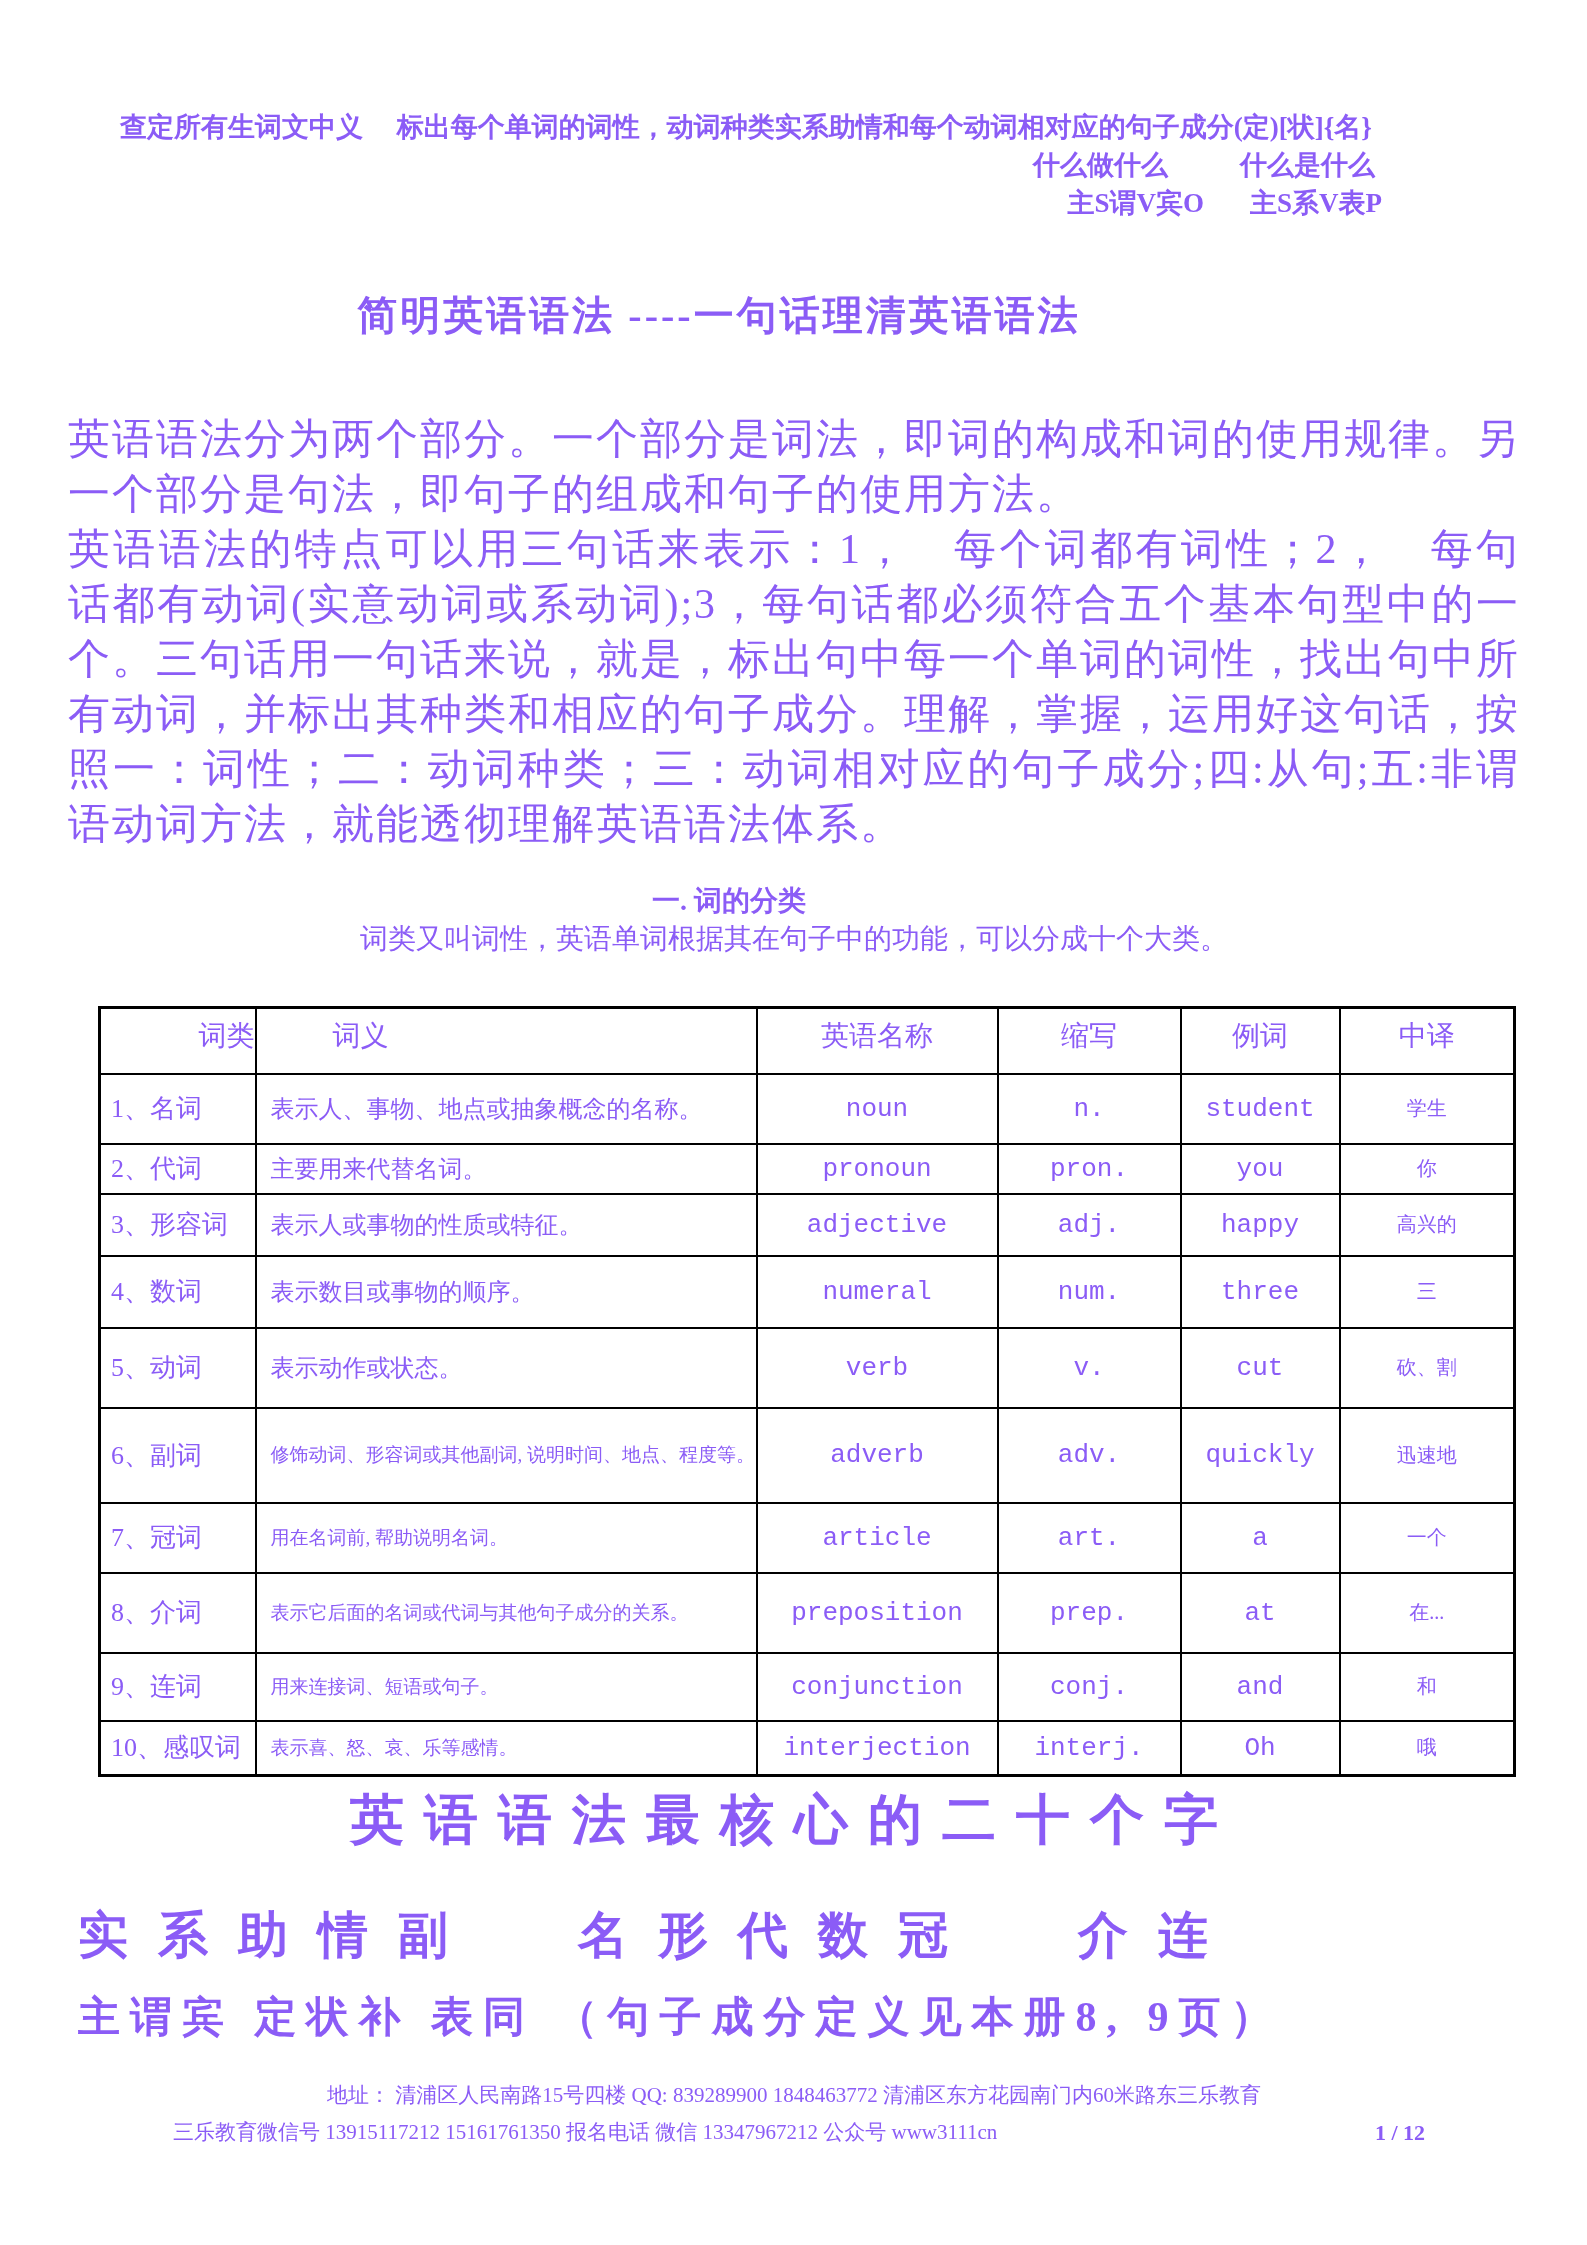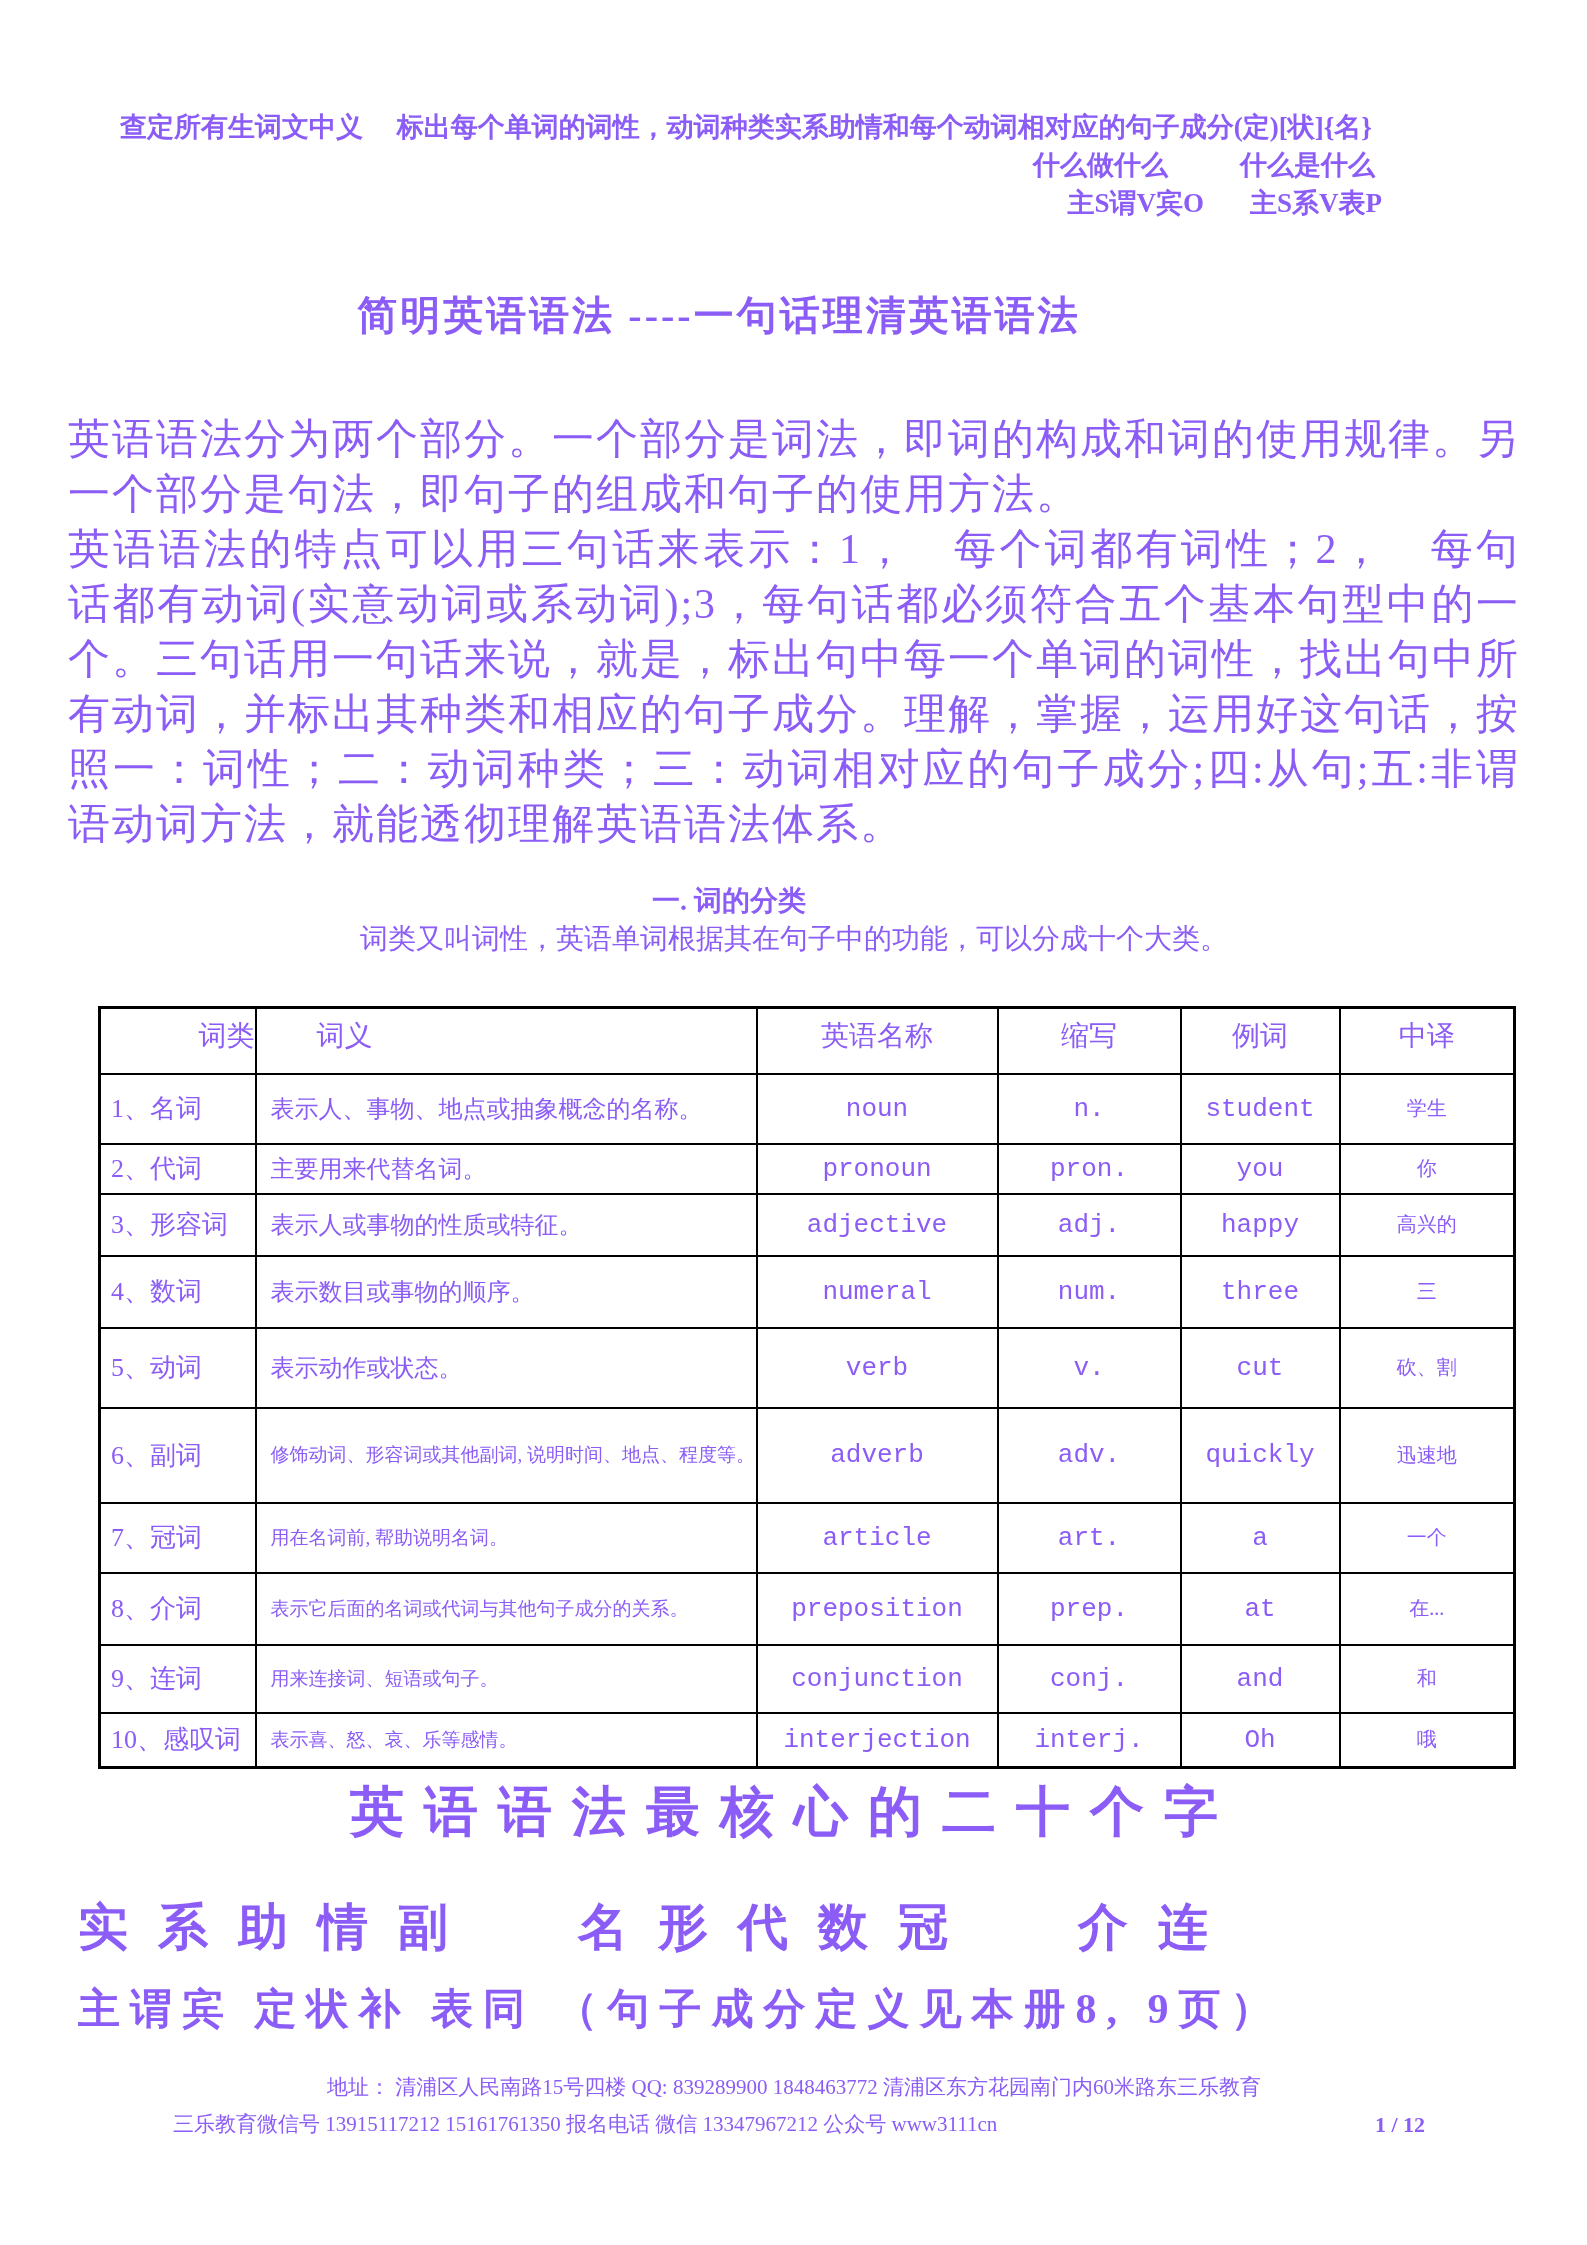--- a/index.html
+++ b/index.html
@@ -42,21 +42,21 @@
     margin-top:48px; margin-left:30px;
     border-collapse:collapse;
     border:3px solid #000;
     table-layout:fixed;
     width:1415px;
   }
   .pos-table th, .pos-table td { border:2px solid #000; overflow:hidden; }
   .pos-table thead tr { height:66px; }
   .pos-table th { font-size:28px; font-weight:normal; vertical-align:top; padding-top:8px; text-align:center; }
   .pos-table th.h-type { text-align:right; padding-left:12px; }
-  .pos-table th.h-meaning { text-align:left; padding-left:60px; }
+  .pos-table th.h-meaning { text-align:left; padding-left:76px; }
   .pos-table td { vertical-align:middle; }
   .col-type    { text-align:left; padding-left:10px; font-size:26px; white-space:nowrap; }
   .col-meaning { text-align:left; padding-left:14px; font-size:24px; }
   .col-meaning.small { font-size:19px; line-height:48px; }
   .col-english, .col-abbr, .col-example {
     font-family:"Liberation Mono","DejaVu Sans Mono",monospace;
     font-size:26px; text-align:center;
   }
   .col-chinese { font-size:20px; text-align:center; }
   
@@ -176,21 +176,21 @@
           <td class="col-chinese">迅速地</td>
         </tr>
         <tr style="height: 70px;">
           <td class="col-type">7、冠词</td>
           <td class="col-meaning small">用在名词前, 帮助说明名词。</td>
           <td class="col-english">article</td>
           <td class="col-abbr">art.</td>
           <td class="col-example">a</td>
           <td class="col-chinese">一个</td>
         </tr>
-        <tr style="height: 72px;">
+        <tr style="height: 80px;">
           <td class="col-type">8、介词</td>
           <td class="col-meaning small">表示它后面的名词或代词与其他句子成分的关系。</td>
           <td class="col-english">preposition</td>
           <td class="col-abbr">prep.</td>
           <td class="col-example">at</td>
           <td class="col-chinese">在...</td>
         </tr>
         <tr style="height: 68px;">
           <td class="col-type">9、连词</td>
           <td class="col-meaning small">用来连接词、短语或句子。</td>

